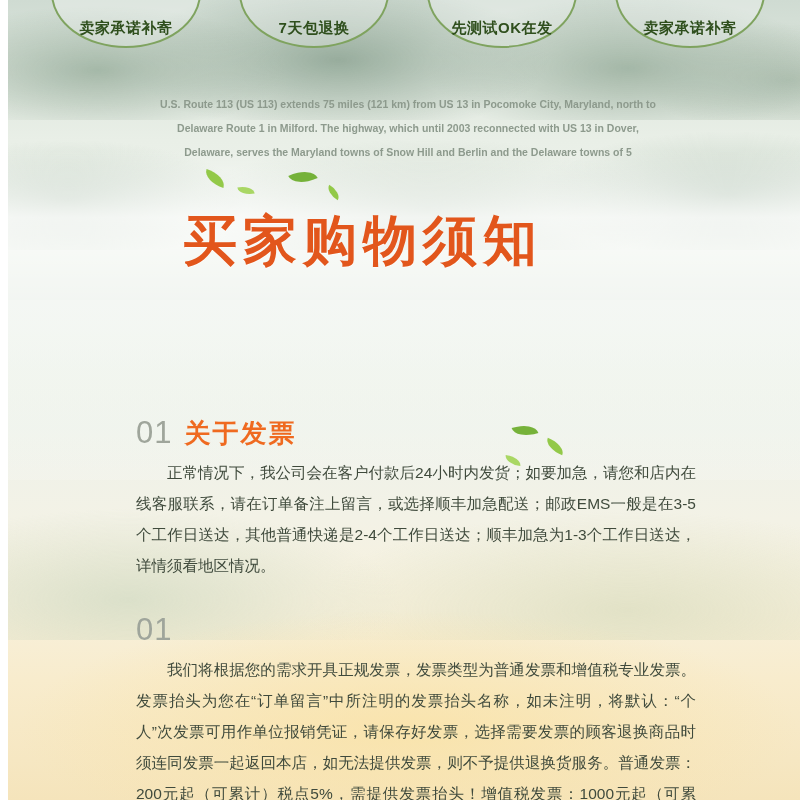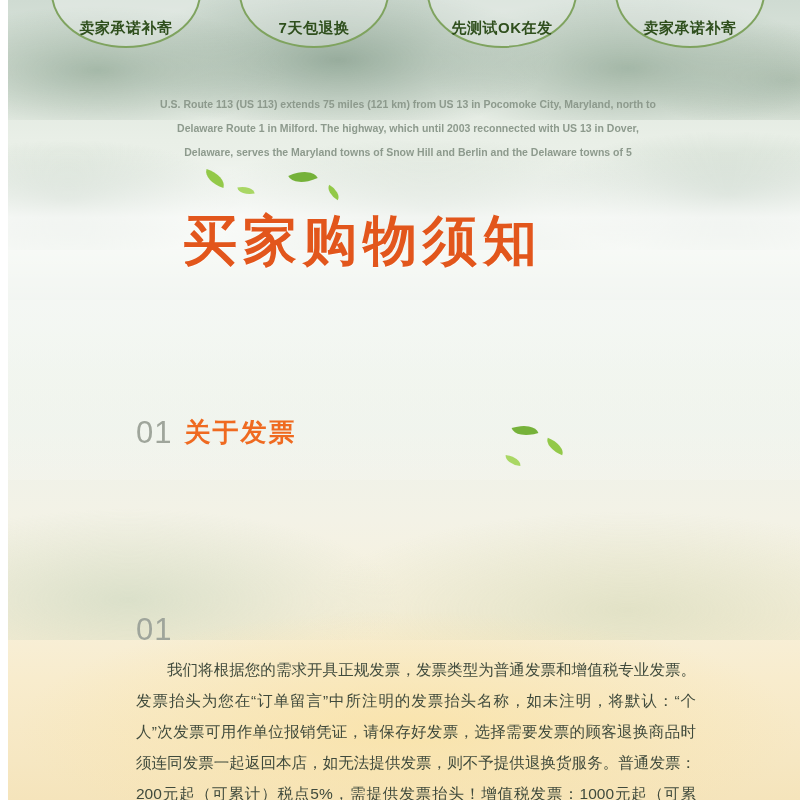--- a/index.html
+++ b/index.html
@@ -158,21 +158,21 @@
   .leaf.light { background: #a4d55c; }
 
   
   .section {
     position: absolute;
     left: 128px;
     width: 560px;
   }
   .sec-head {
     display: flex;
-    align-items: flex-start;
+    align-items: flex-end;
     gap: 12px;
     margin-bottom: 6px;
   }
   .sec-num {
     font-size: 31px;
     color: #9fa59b;
     font-family: "Liberation Sans", sans-serif;
     letter-spacing: 1px;
   }
   .sec-title {
@@ -229,20 +229,21 @@
 
   <div class="leaf dark" style="left:505px; top:424px; width:24px; height:13px; transform:rotate(-18deg);"></div>
   <div class="leaf" style="left:537px; top:441px; width:20px; height:11px; transform:rotate(22deg);"></div>
   <div class="leaf light" style="left:497px; top:456px; width:16px; height:9px; transform:rotate(8deg);"></div>
 
   <div class="section" style="top:415px;">
     <div class="sec-head">
       <span class="sec-num">01</span>
       <span class="sec-title">关于发票</span>
     </div>
+    <div class="sec-body">正常情况下，我公司会在客户付款后24小时内发货；如要加急，请您和店内在线客服联系，请在订单备注上留言，或选择顺丰加急配送；邮政EMS一般是在3-5个工作日送达，其他普通快递是2-4个工作日送达；顺丰加急为1-3个工作日送达，详情须看地区情况。</div>
   </div>
 
   <div class="section" style="top:612px;">
     <div class="sec-head">
       <span class="sec-num">01</span>
     </div>
     <div class="sec-body">我们将根据您的需求开具正规发票，发票类型为普通发票和增值税专业发票。发票抬头为您在“订单留言”中所注明的发票抬头名称，如未注明，将默认：“个人”次发票可用作单位报销凭证，请保存好发票，选择需要发票的顾客退换商品时须连同发票一起返回本店，如无法提供发票，则不予提供退换货服务。普通发票：200元起（可累计）税点5%，需提供发票抬头！增值税发票：1000元起（可累计）税点12%，</div>
   </div>
 
 </div>

